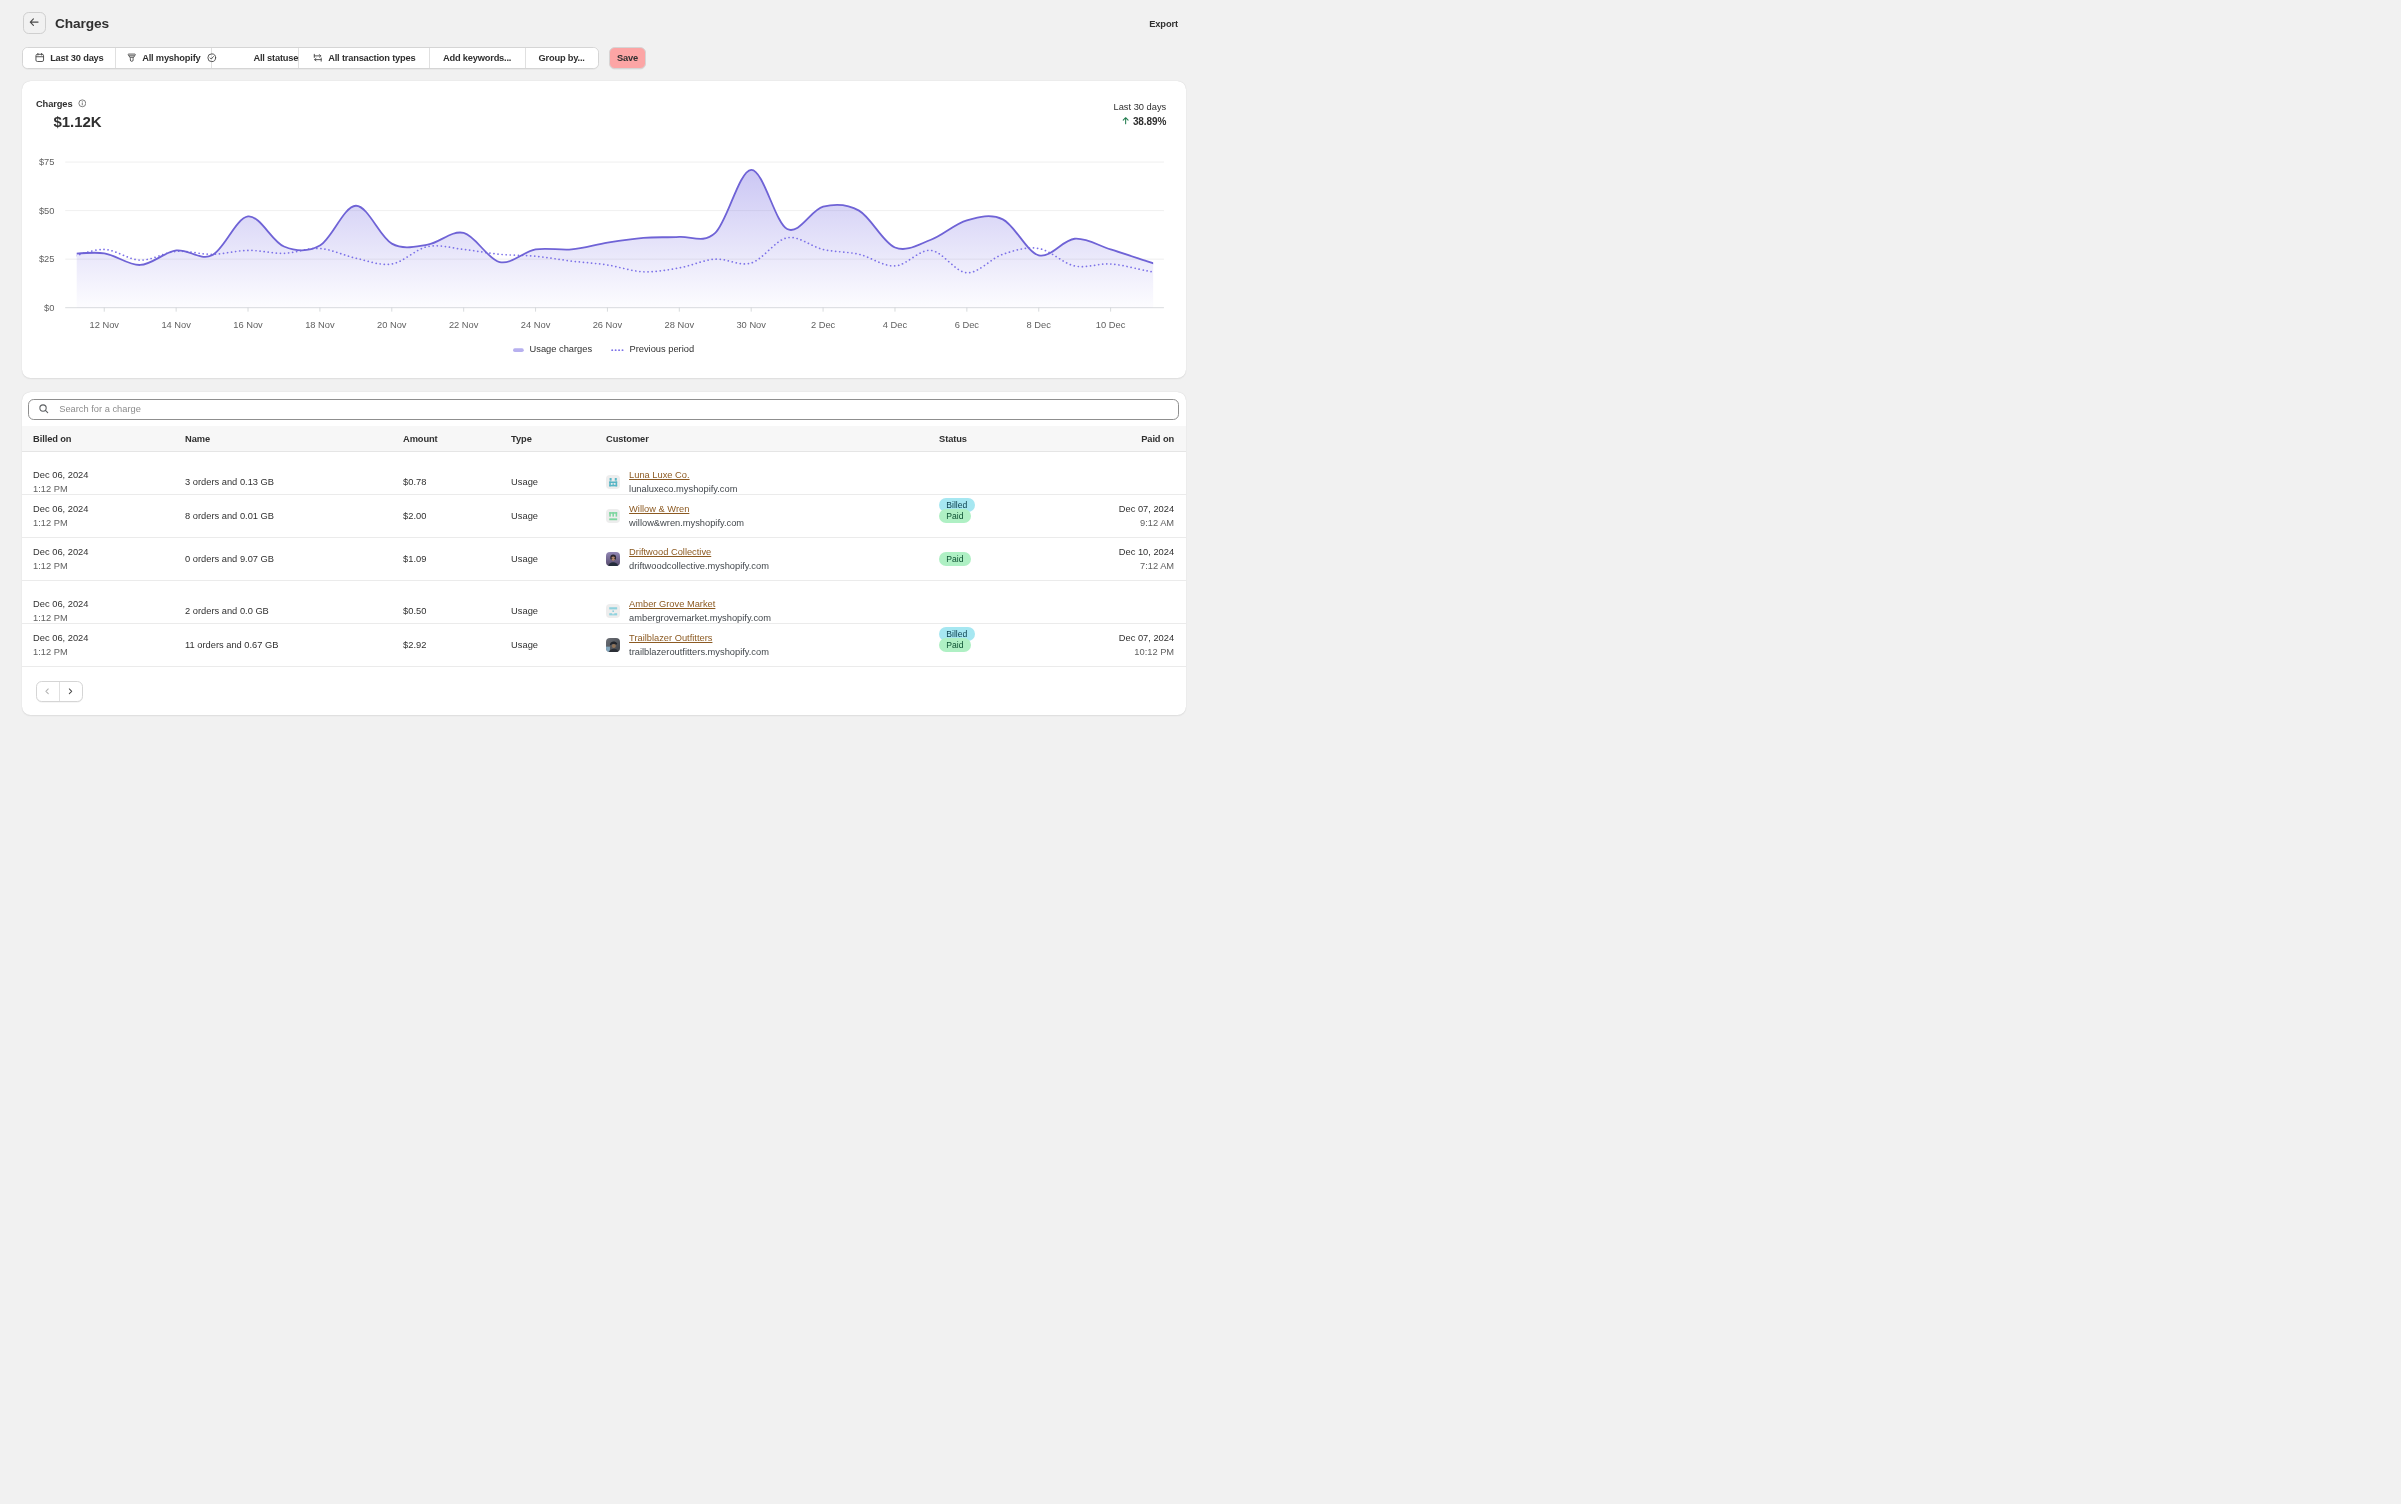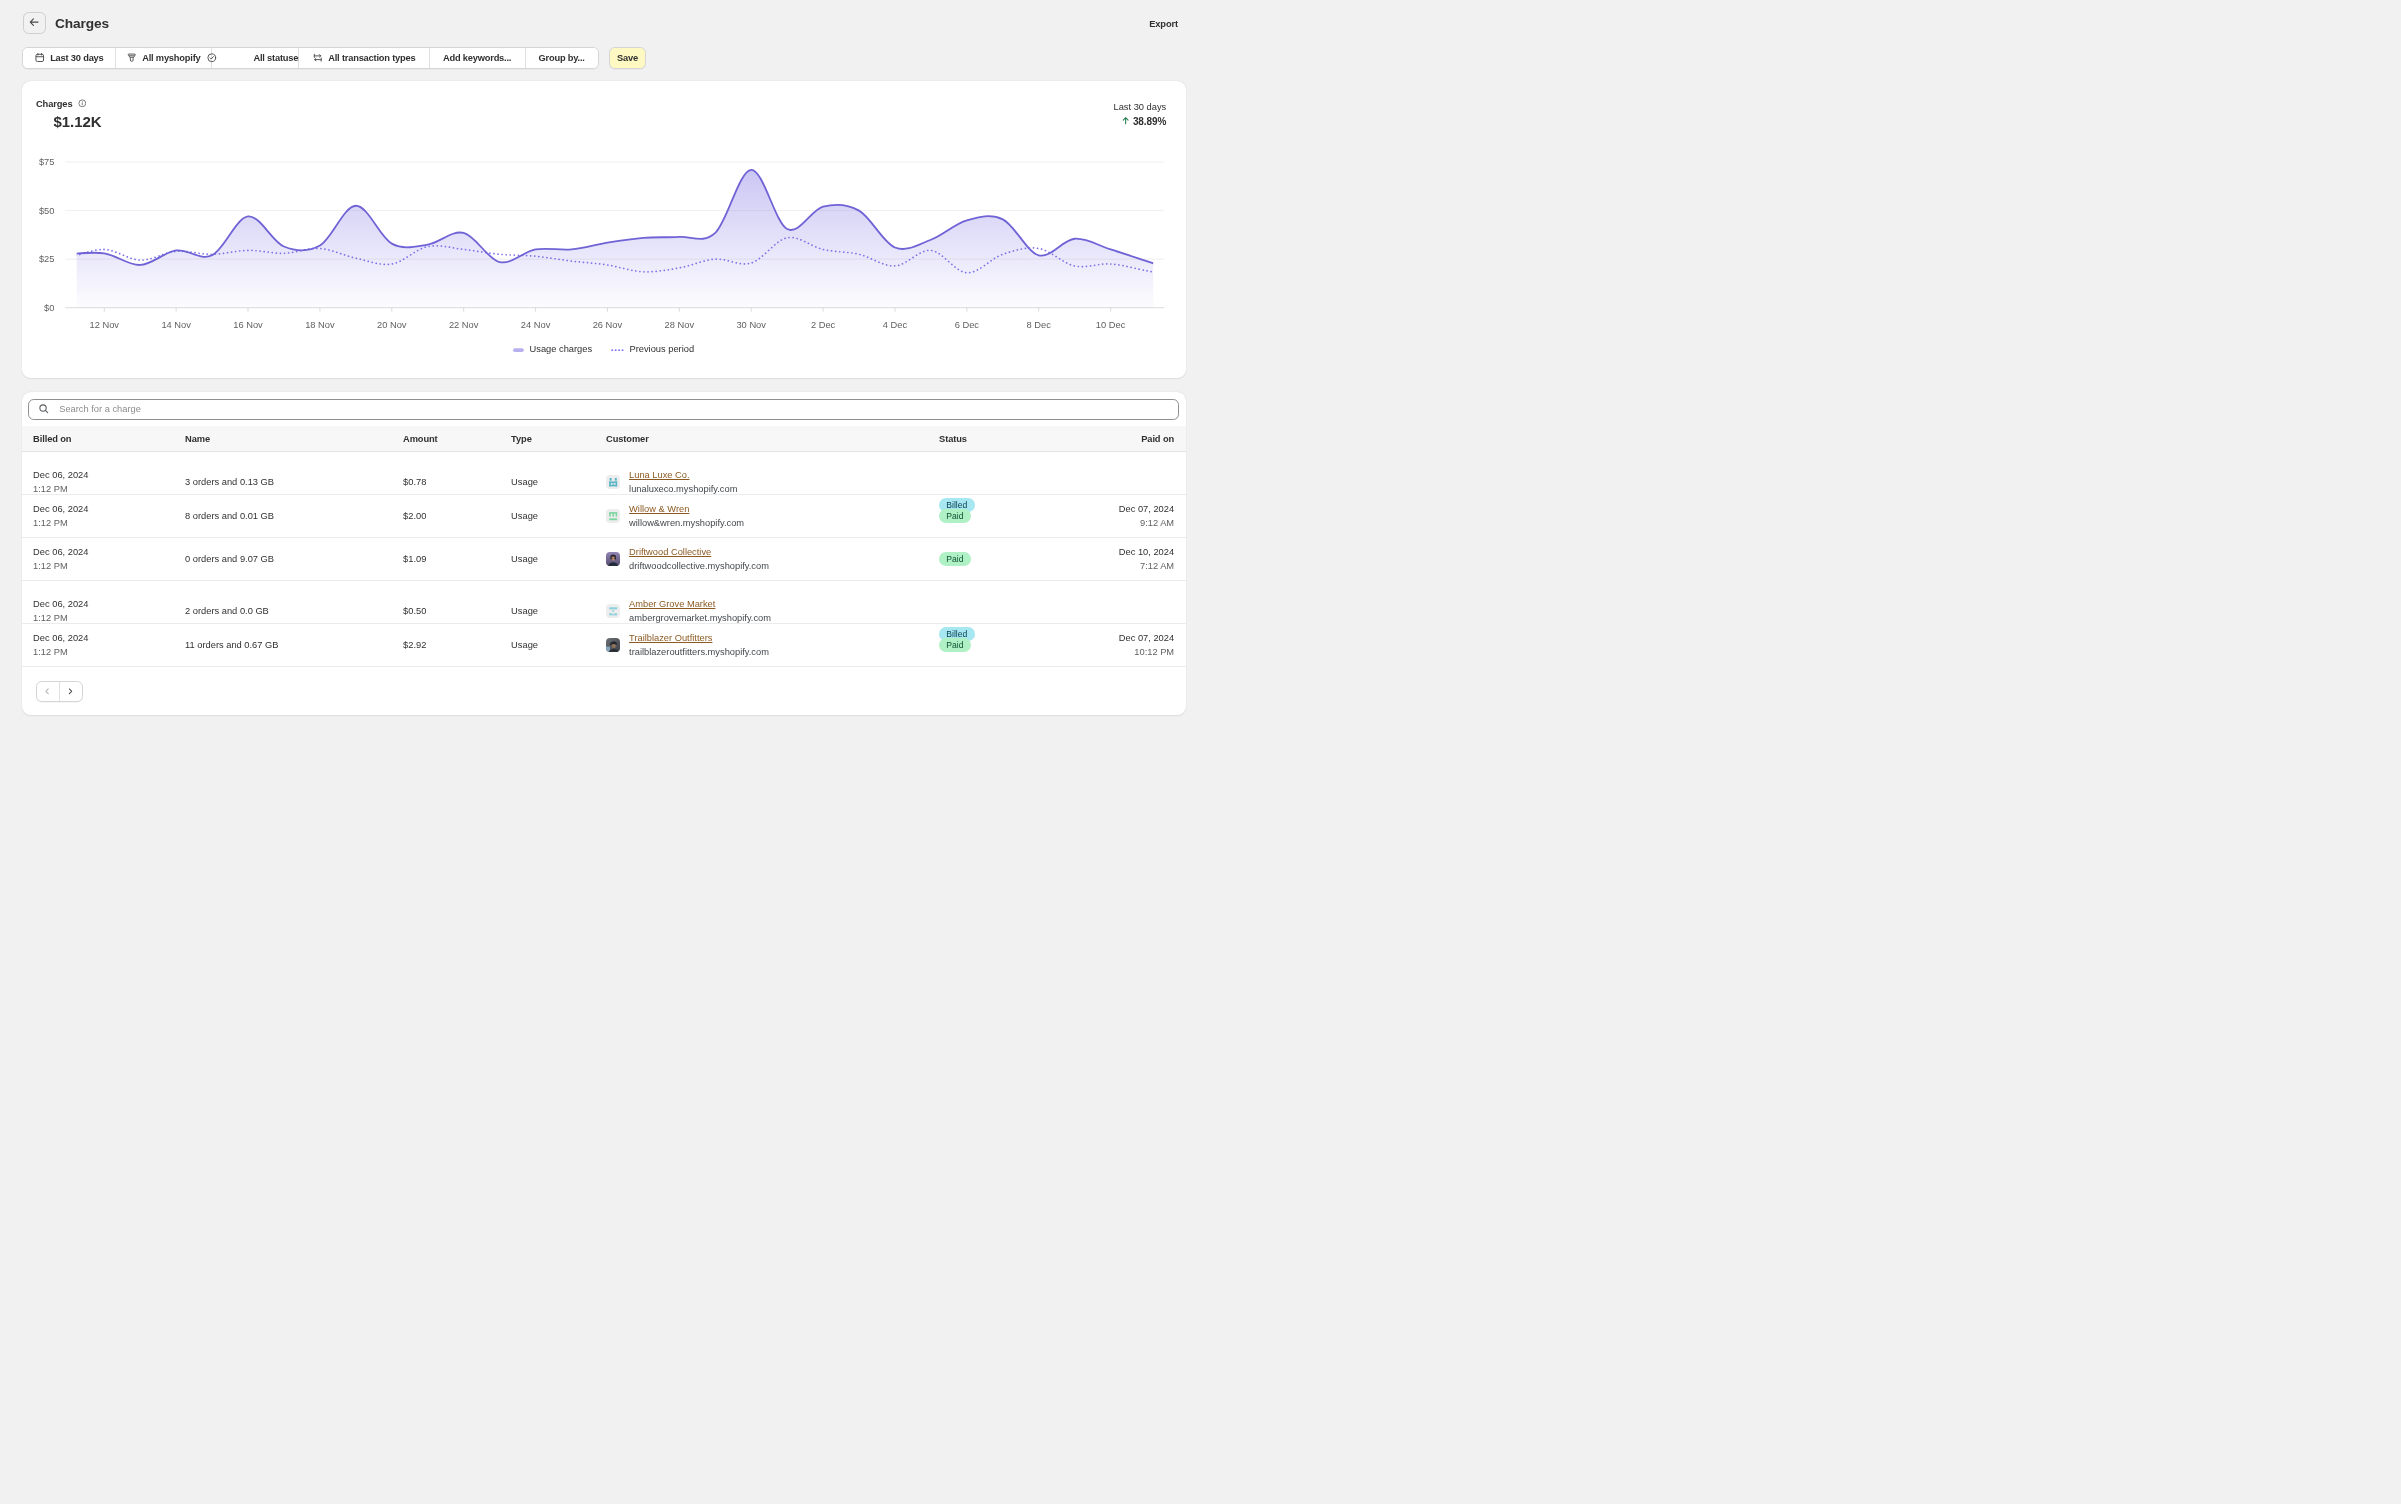--- a/index.html
+++ b/index.html
@@ -38,21 +38,21 @@
   .filter-btn {
     display:flex; align-items:center; justify-content:center; gap:5px;
     height:100%; border-right:0.7px solid #e0e0e0;
     font-size:9.3px; font-weight:700; letter-spacing:-0.2px; color:#303030;
     white-space:nowrap; cursor:pointer; background:#fff;
   }
   .filter-btn:last-child { border-right:none; }
   .filter-btn .ficon { display:flex; flex:none; }
   #save-btn {
     left:609px; top:47px; width:37px; height:21.6px;
-    background:#fef9c3; border:0.7px solid #d5d5d5; border-radius:5.7px;
+    background:#fca5a5; border:0.7px solid #d5d5d5; border-radius:5.7px;
     box-shadow:0 0.7px 0 rgba(0,0,0,.05);
     display:flex; align-items:center; justify-content:center;
     font-size:9.3px; font-weight:700; letter-spacing:-0.2px; cursor:pointer;
   }
 
   
   .card {
     position:absolute; left:21.6px; width:1164px; background:#fff;
     border-radius:8.6px;
     box-shadow:0 0.7px 1.4px rgba(31,33,36,.09), 0 0 0.7px rgba(31,33,36,.12);

